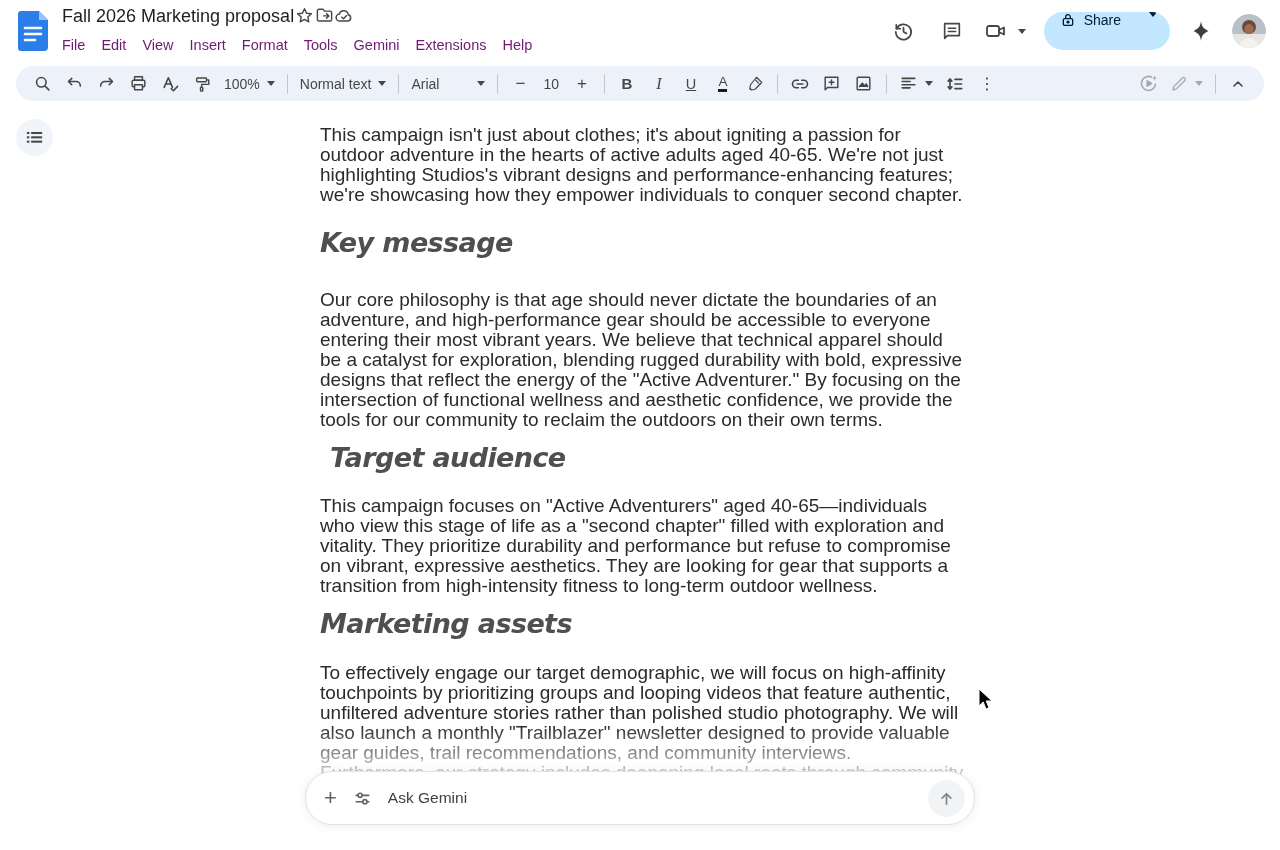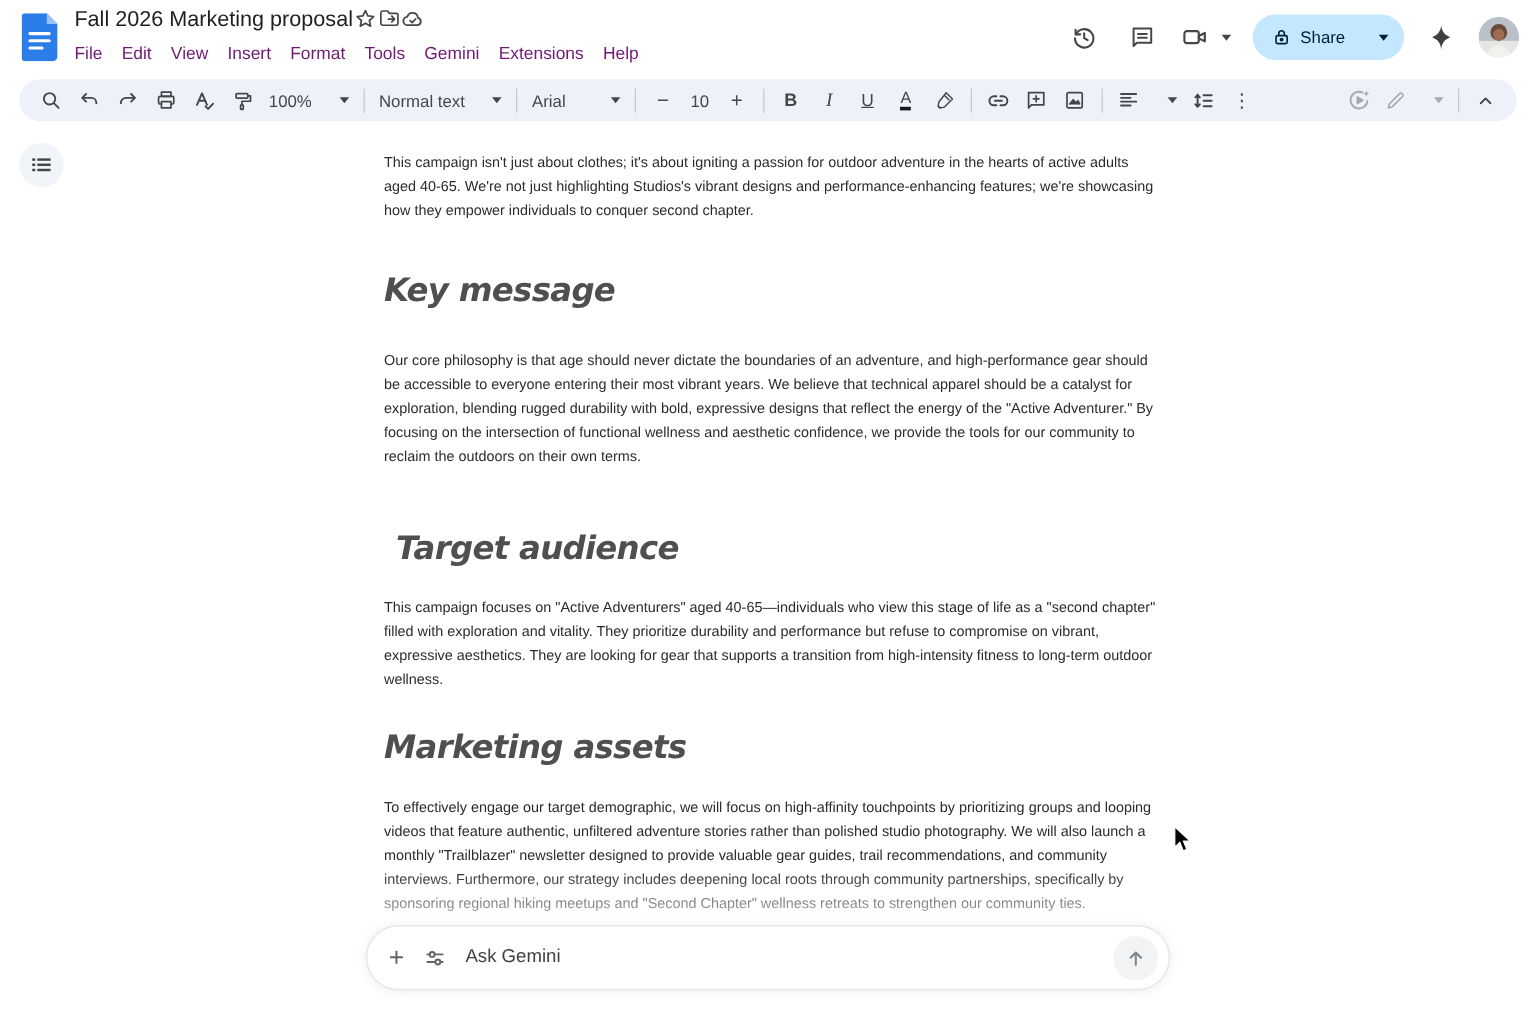--- a/index.html
+++ b/index.html
@@ -15,59 +15,59 @@
   .title-row { display:flex; align-items:flex-start; height:26px; }
   .doc-title { font-size:18px; color:#1f1f1f; white-space:nowrap; }
   .title-icon { width:20px; height:20px; display:flex; align-items:center; justify-content:center; cursor:pointer; }
   .menu-row { display:flex; align-items:center; height:24px; margin-top:1px; }
   .menu-item { font-size:14.5px; color:#701a75; padding:2px 8px; border-radius:8px; cursor:pointer; }
   .menu-item:first-child { padding-left:0; margin-left:0; }
   .header-right { margin-left:auto; display:flex; align-items:center; gap:8px; }
   .hbtn { width:40px; height:40px; border-radius:50%; display:flex; align-items:center;
     justify-content:center; cursor:pointer; background:transparent; border:none; }
   .cam-group { display:flex; align-items:center; cursor:pointer; }
-  .share-pill { display:flex; align-items:center; height:38px; border-radius:19px;
+  .share-pill { display:flex; align-items:flex-start; height:38px; border-radius:19px;
     overflow:hidden; background:#c2e7ff; margin:0 6px 0 10px; cursor:pointer; }
   .share-main { display:flex; align-items:center; gap:8px; padding:0 14px 0 16px; }
   .share-label { font-size:14px; color:#001d35; font-weight:500; }
   .share-divider { width:1px; background:#ffffff; margin:4px 0; }
   .share-caret { display:flex; align-items:center; padding:0 13px; }
   .avatar { width:34px; height:34px; border-radius:50%; overflow:hidden; margin-left:6px; cursor:pointer; }
 
   .caret { width:0; height:0; border-left:4.5px solid transparent; border-right:4.5px solid transparent;
     border-top:5px solid #444746; display:inline-block; }
 
   
   .toolbar { position:absolute; top:66px; left:16px; width:1248px; height:35px;
     background:#edf2fa; border-radius:18px; display:flex; align-items:center; padding:0 10px; }
   .tbtn { height:26px; min-width:26px; border-radius:4px; display:flex; align-items:center;
     justify-content:center; margin:0 3px; cursor:pointer; color:#444746; background:transparent; border:none; }
   .tsep { width:1px; height:20px; background:#c4c7c5; margin:0 6px; }
-  .tselect { display:flex; align-items:center; gap:23px; padding:0 6px; height:26px;
+  .tselect { display:flex; align-items:center; gap:7px; padding:0 6px; height:26px;
     border-radius:4px; cursor:pointer; }
   .tselect .lbl { font-size:14px; color:#444746; }
   .glyph-b { font-weight:700; font-size:15px; color:#444746; }
   .glyph-i { font-family:"Liberation Serif", serif; font-style:italic; font-size:16px; color:#444746; }
   .glyph-u { font-size:14.5px; text-decoration:underline; color:#444746; }
   .glyph-a { font-size:13.5px; font-weight:500; color:#444746; line-height:1;
     border-bottom:3px solid #1a1a1a; padding-bottom:1px; }
   .glyph-size { font-size:14px; color:#444746; margin:0 7px; }
   .glyph-pm { font-size:17px; color:#444746; }
   .glyph-dots { font-size:16px; color:#444746; letter-spacing:0; }
   .toolbar-right { margin-left:auto; display:flex; align-items:center; }
   .dim { opacity:.42; }
 
   
   .outline-btn { position:absolute; top:119px; left:16px; width:37px; height:37px;
     border-radius:50%; background:#f1f4f9; display:flex; align-items:center;
     justify-content:center; cursor:pointer; }
 
   
   .doc-content { position:absolute; left:320px; top:0; width:644px; z-index:1; }
-  .para { position:absolute; width:644px; font-size:12px; line-height:20px; color:#2b2b2b; }
+  .para { position:absolute; width:644px; font-size:19px; line-height:20px; color:#2b2b2b; }
   .h-doc { position:absolute; font-family:"DejaVu Sans", sans-serif; font-weight:700;
     font-style:italic; font-size:27px; letter-spacing:-0.6px; color:#4f4f4f; white-space:nowrap; }
   .p1 { top:125px; } .h2a { top:227px; } .p2 { top:290px; }
   .h2b { top:442px;margin-left:10px; } .p3 { top:496px; } .h2c { top:608px; } .p4 { top:663px; }
 
   .fade-overlay { position:absolute; left:0; top:726px; width:1280px; height:124px; z-index:2;
     background:linear-gradient(to bottom, rgba(255,255,255,0) 0%, rgba(255,255,255,.85) 42%, #ffffff 62%); }
 
   
   .gemini-bar { position:absolute; left:305px; top:771px; width:670px; height:54px; z-index:3;

